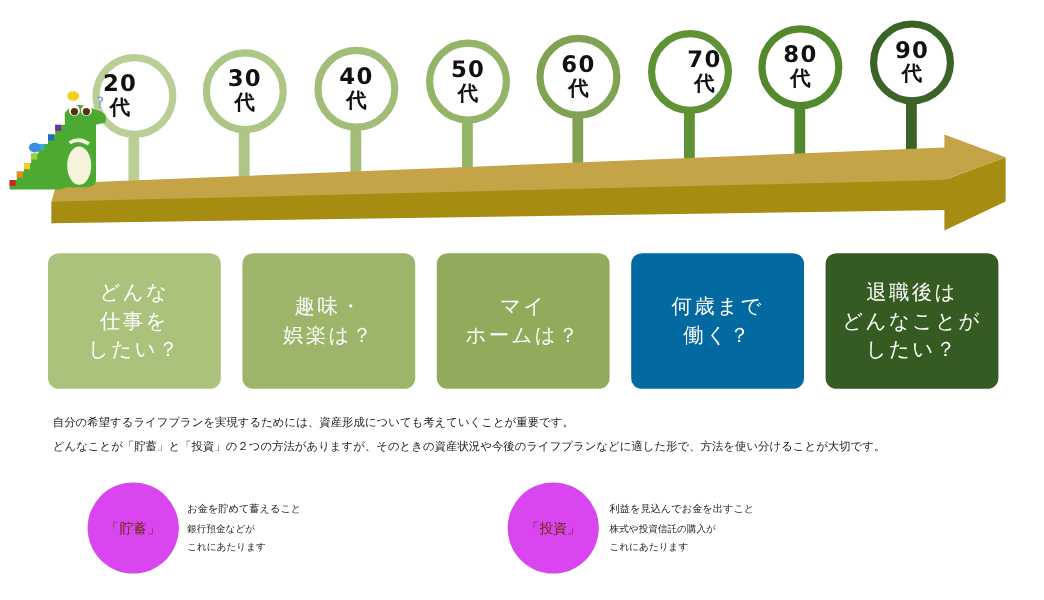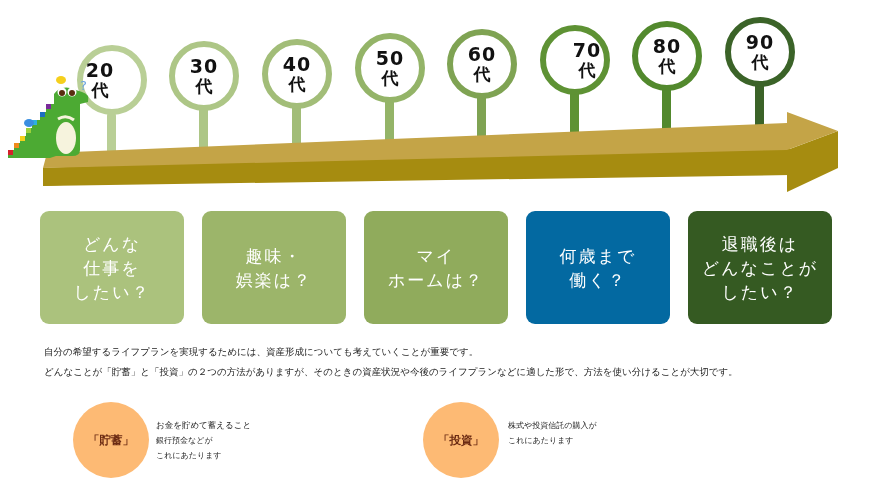--- a/index.html
+++ b/index.html
@@ -8,23 +8,23 @@
   .timeline-svg { position: absolute; left: 0; top: 0; width: 870px; height: 200px; }
   .pin-label { position: absolute; width: 56px; text-align: center; font-weight: bold;
                color: #111; line-height: 20px; }
   .pin-label .num { display: block; font-size: 19px; letter-spacing: 1px; }
   .pin-label .dai { display: block; font-size: 17px; }
   .card { position: absolute; top: 211px; width: 144px; height: 113px; border-radius: 9px;
           display: flex; align-items: center; justify-content: center; text-align: center;
           color: #ffffff; font-size: 17px; line-height: 24px; letter-spacing: 2px;
           white-space: pre-line; }
   .desc { position: absolute; left: 16px; font-size: 9.5px; color: #222; white-space: nowrap; margin-left: 28px; }
-  .circle { position: absolute; width: 76px; height: 76px; border-radius: 50%; background: #fdba74;
+  .circle { position: absolute; width: 76px; height: 76px; border-radius: 50%; background: #d946ef;
             display: flex; align-items: center; justify-content: center;
-            font-size: 11.5px; font-weight: bold; color: #6b2a12; }
+            font-size: 11.5px; font-weight: normal; color: #6b2a12; }
   .info { position: absolute; font-size: 8px; line-height: 15px; color: #222; }
   .info .lead { font-weight: normal; font-size: 8.5px; }
 </style>
 </head>
 <body>
 
 <svg class="timeline-svg" viewBox="0 0 870 200">
 
   <g>
     <rect x="107" y="112" width="9" height="46" rx="4" fill="#b9cf96"></rect>
@@ -129,15 +129,16 @@
 <div class="info" style="left:156px;top:418px;">
   <div class="lead">お金を貯めて蓄えること</div>
   <div>銀行預金などが</div>
   <div>これにあたります</div>
 </div>
 
 <div class="circle" style="left:423px;top:402px;">
   <span>「投資」</span>
 </div>
 <div class="info" style="left:508px;top:418px;">
+  <div class="lead">利益を見込んでお金を出すこと</div>
   <div>株式や投資信託の購入が</div>
   <div>これにあたります</div>
 </div>
 
 </body></html>

